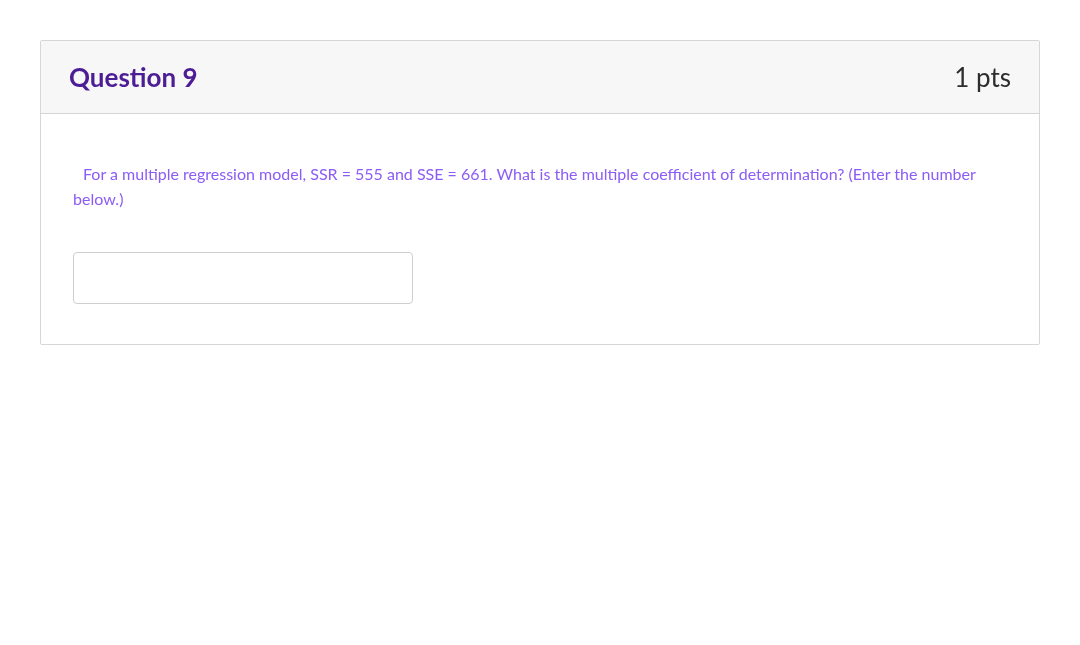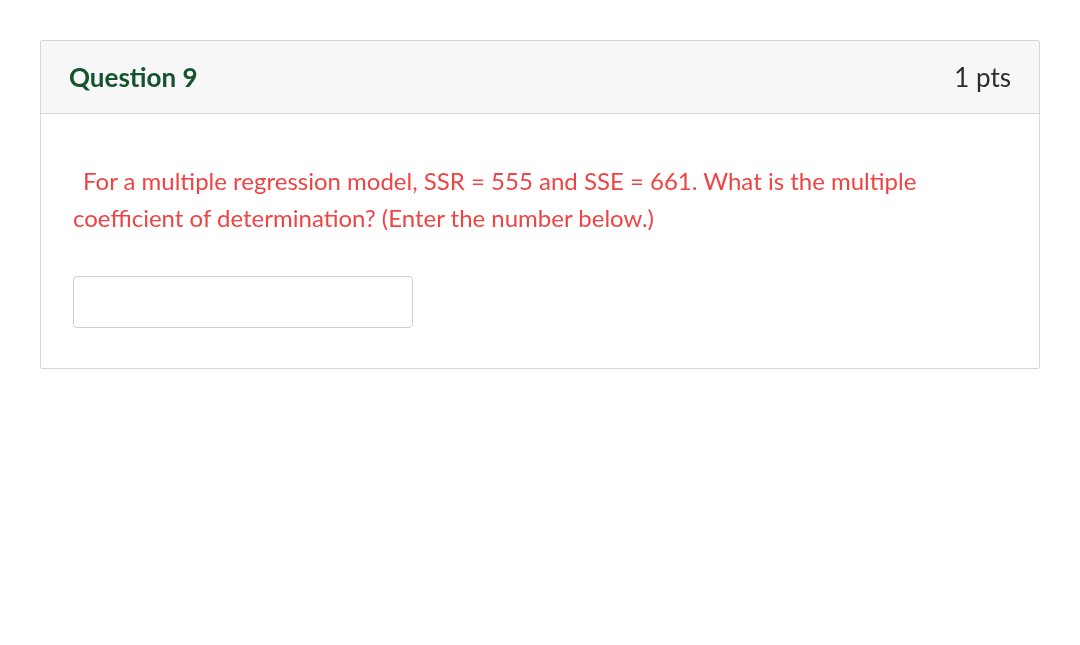--- a/index.html
+++ b/index.html
@@ -23,34 +23,34 @@
       display: flex;
       justify-content: space-between;
       align-items: center;
       padding: 20px 28px;
       background: #f7f7f7;
       border-bottom: 1px solid #d6d6d6;
     }
     .question-title {
       font-size: 26px;
       font-weight: 700;
-      color: #14532d;
+      color: #4c1d95;
     }
     .question-points {
       font-size: 26px;
       font-weight: 400;
       color: #2d2d2d;
     }
     .question-body {
       padding: 48px 32px 40px 32px;
     }
     .question-text {
-      font-size: 24px;
+      font-size: 16px;
       line-height: 1.55;
-      color: #ef4444;
+      color: #8b5cf6;
       margin-bottom: 40px;
       text-indent: 10px;
     }
     .answer-input {
       width: 340px;
       height: 52px;
       border: 1px solid #cfcfcf;
       border-radius: 4px;
       padding: 8px 12px;
       font-size: 18px;

